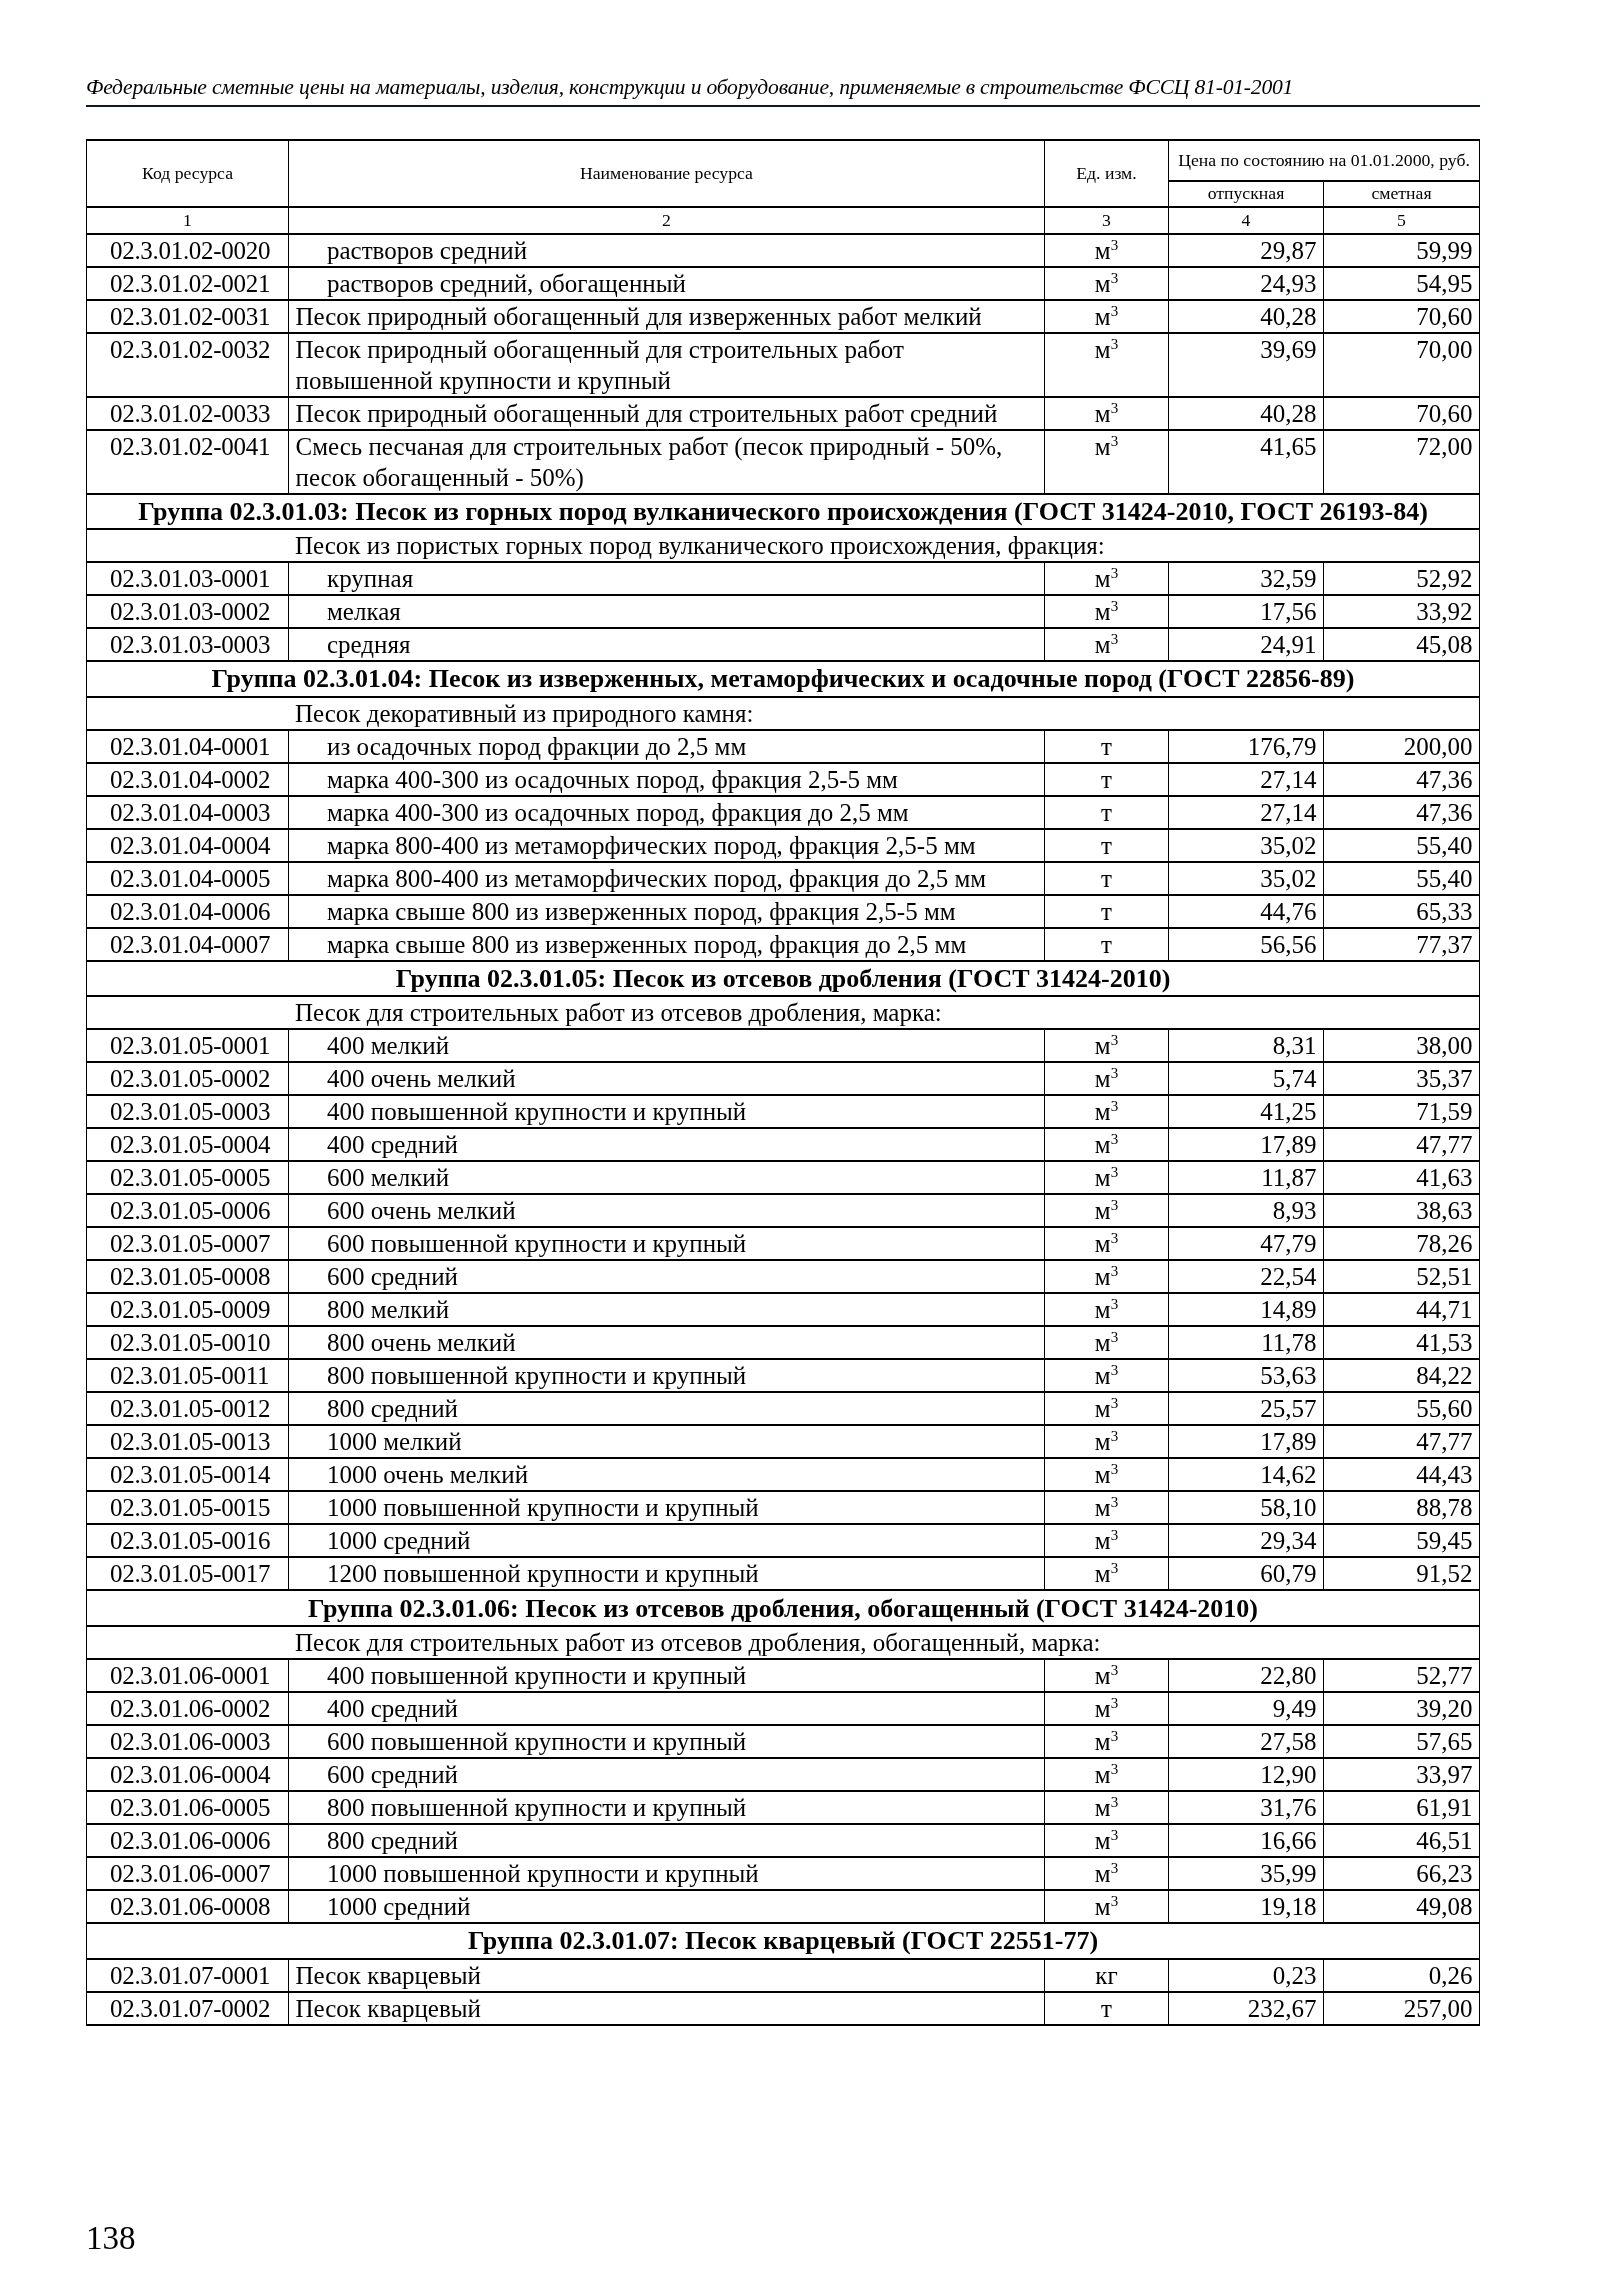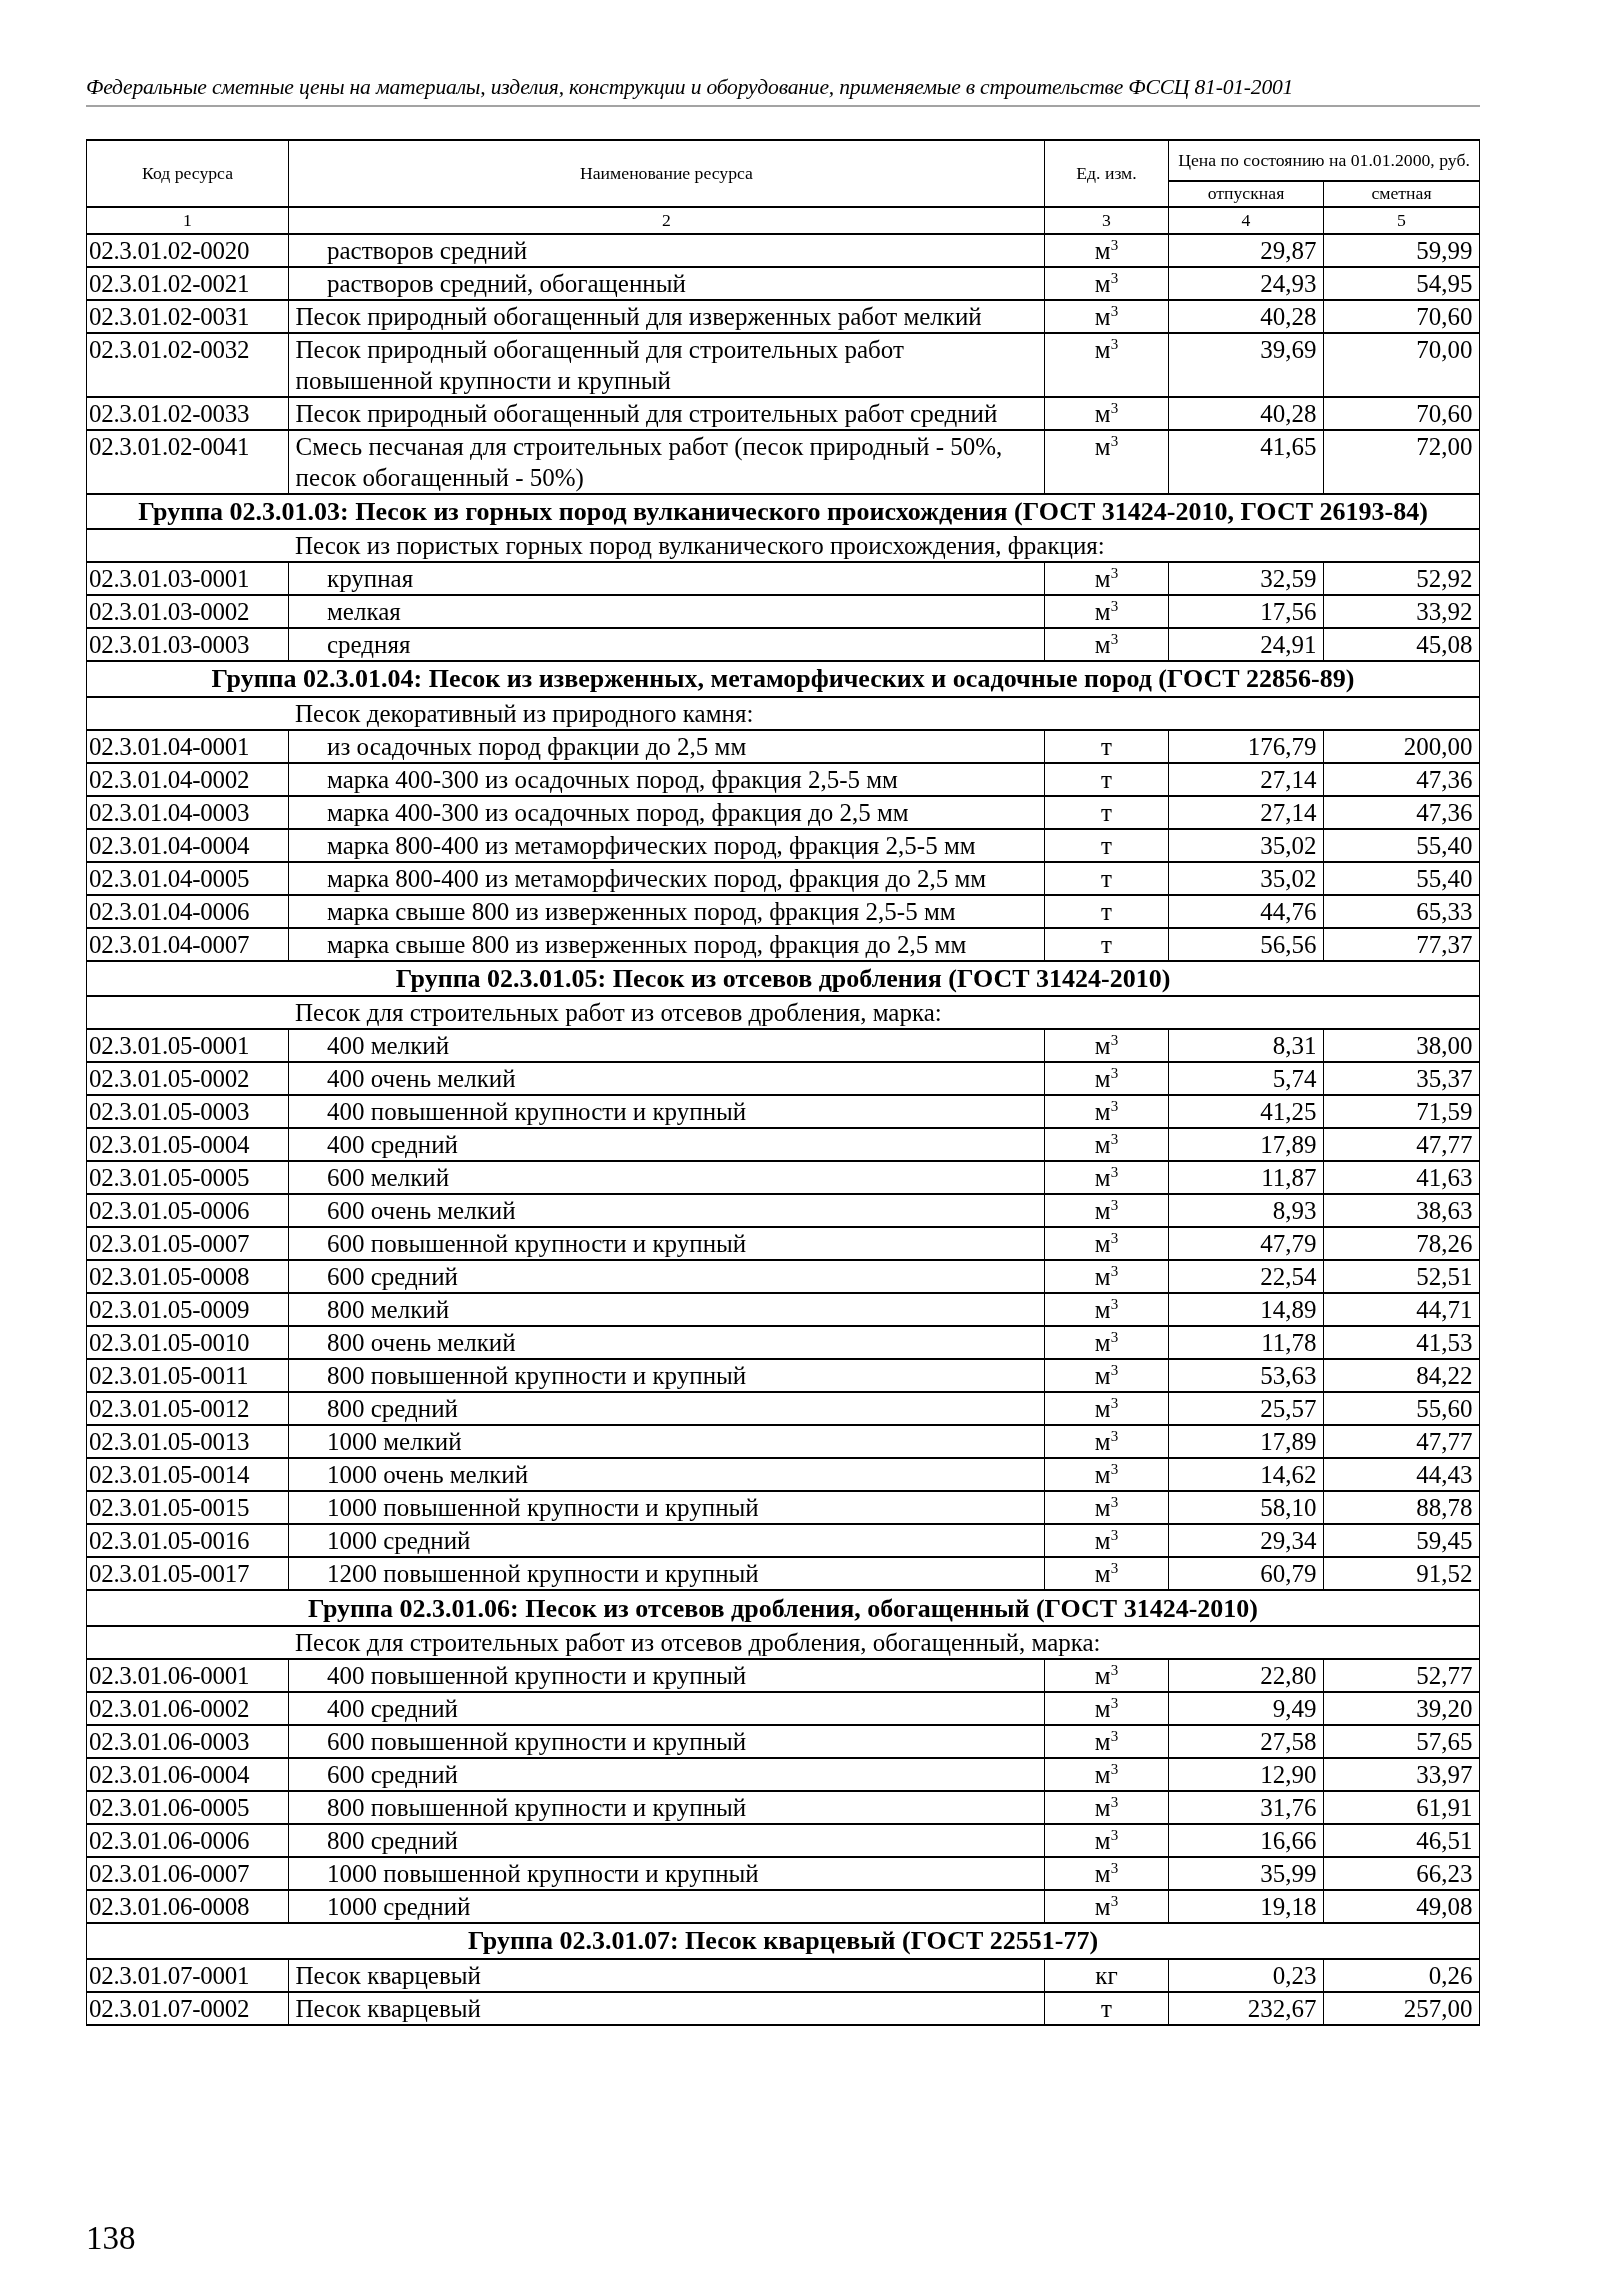--- a/index.html
+++ b/index.html
@@ -1,42 +1,42 @@
 <!DOCTYPE html>
 <html style="font-size:10.5px"><head>
 <meta charset="utf-8">
 <style>
   html, body { margin: 0; padding: 0; background: #ffffff; }
   body { width: 1623px; height: 2295px; position: relative; overflow: hidden;
          font-family: "Liberation Serif", "DejaVu Serif", serif; color: #000; }
   .running-header {
     position: absolute; left: 86px; top: 73px; width: 1394px;
     font-style: italic; font-size: 21.6px; line-height: 29px;
-    border-bottom: 2px solid #a3a3a3; padding-bottom: 2.6px; white-space: nowrap;
+    border-bottom: 2px solid #0f172a; padding-bottom: 2.6px; white-space: nowrap;
     letter-spacing: -0.2px;
   }
   table.price-table {
     position: absolute; left: 86px; top: 139px; width: 1394px;
     border-collapse: collapse; table-layout: fixed;
     font-size: 25px; line-height: 31px;
   }
   table.price-table col.c1 { width: 202px; }
   table.price-table col.c2 { width: 756px; }
   table.price-table col.c3 { width: 124px; }
   table.price-table col.c4 { width: 155px; }
   table.price-table col.c5 { width: 156px; }
   .price-table td, .price-table th {
     border-left: 1px solid #000; border-right: 1px solid #000;
     border-top: 2px solid #000; border-bottom: 2px solid #000;
     padding: 0 3.9px; vertical-align: top; font-weight: normal;
   }
   .price-table thead th { font-size: 17.7px; line-height: 23.6px; text-align: center; vertical-align: middle; }
   .price-table thead tr.hdr1 th { height: 39px; }
   .price-table thead tr.hdr-nums th { font-size: 17.7px; line-height: 25px; height: 25px; }
-  td.code { white-space: nowrap; padding-left: 2px; letter-spacing: -0.3px; }
+  td.code { white-space: nowrap; padding-left: 23px; letter-spacing: -0.3px; }
   td.name { padding-left: 6.5px; }
   td.name.indent { padding-left: 38px; }
   td.unit { text-align: center; }
   td.num { text-align: right; padding-right: 6.5px; }
   td.group-title { text-align: center; font-weight: bold; font-size: 26px; line-height: 31px; padding: 1.3px 6.5px; }
   td.subhead { padding-left: 208px; }
   sup { font-size: 60%; line-height: 0; vertical-align: super; }
   .page-number { position: absolute; left: 86px; top: 2220px; font-size: 33px; }
 </style>
 </head>

